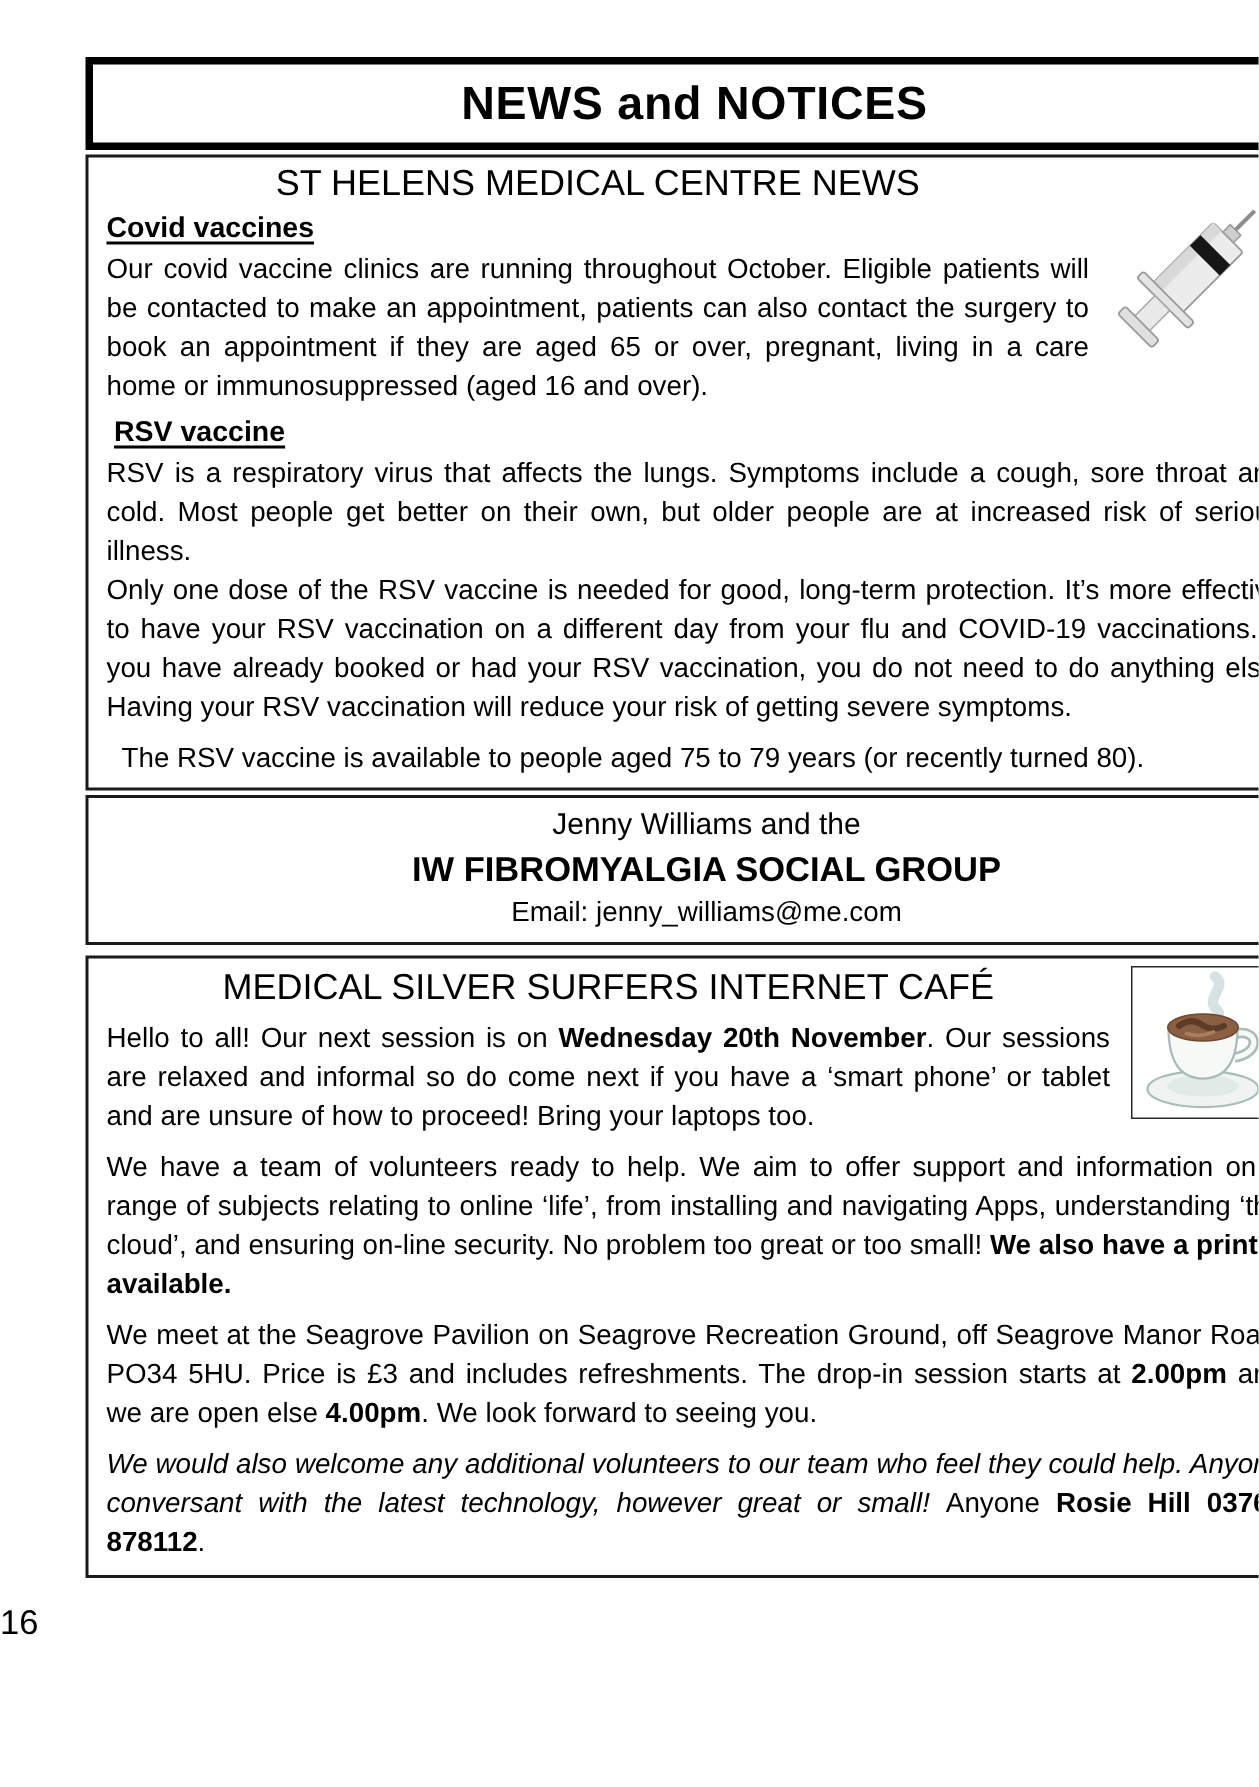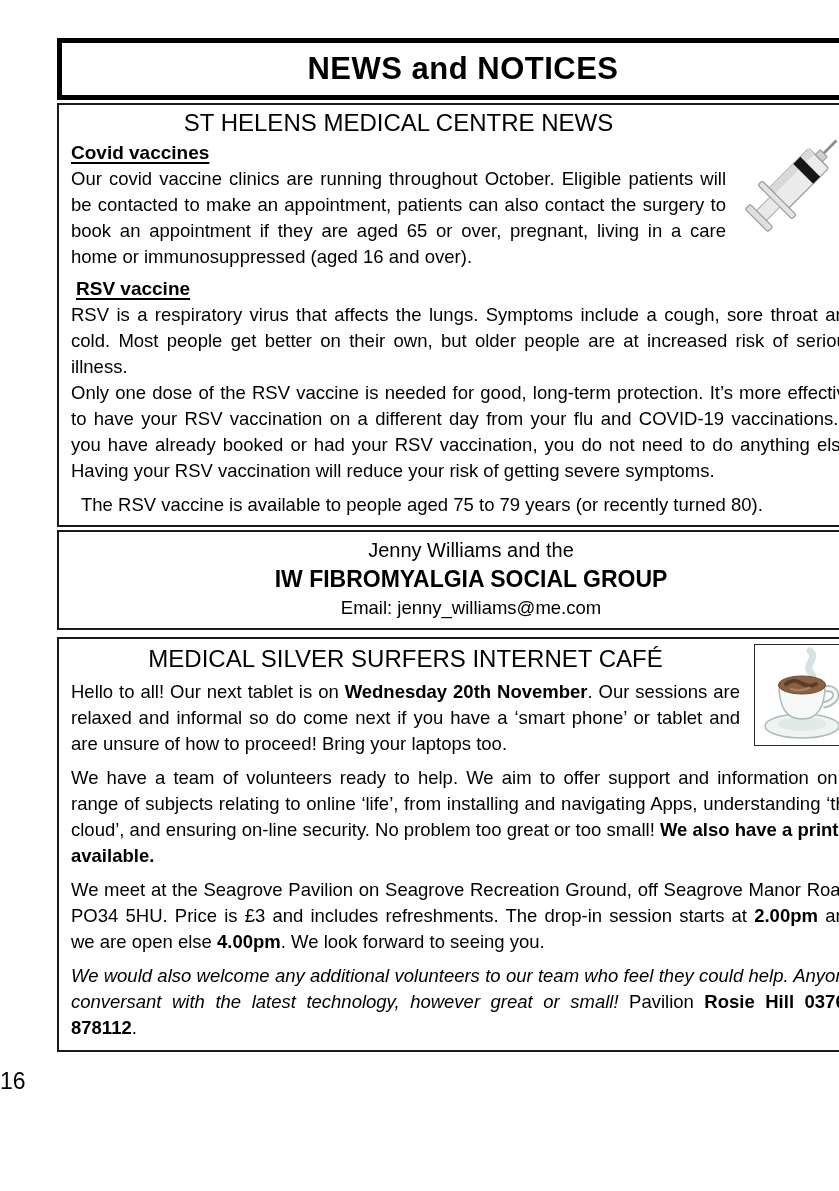--- a/index.html
+++ b/index.html
@@ -109,22 +109,22 @@
           <ellipse cx="47" cy="79" rx="24" ry="7" fill="#e0eae7"></ellipse>
           <path d="M69 44 C84 41 86 57 68 60" fill="none" stroke="#a8bcba" stroke-width="7"></path>
           <path d="M69 44 C84 41 86 57 68 60" fill="none" stroke="#f7f9f7" stroke-width="3.5"></path>
           <path d="M24 40 C24 62 31 74 47 74 C63 74 70 62 70 40 Z" fill="#f7f9f7" stroke="#a8bcba" stroke-width="1.5"></path>
           <ellipse cx="47" cy="40" rx="23.5" ry="9" fill="#8a5f42" stroke="#6e4832" stroke-width="1"></ellipse>
           <path d="M31 39 q8 -6 15 -1 t15 1" fill="none" stroke="#5d3b27" stroke-width="4" stroke-linecap="round"></path>
           <path d="M36 44 q9 3 18 -1" fill="none" stroke="#a87e5c" stroke-width="2.5" stroke-linecap="round"></path>
         </svg>
       </div>
       <h2 class="section-title">MEDICAL SILVER SURFERS INTERNET CAFÉ</h2>
-      <p class="body"><span>Hello to all! Our next tablet is on </span><span class="b">Wednesday 20th November</span><span>. Our sessions are relaxed and informal so do come next if you have a ‘smart phone’ or tablet and are unsure of how to proceed! Bring your laptops too.</span></p>
+      <p class="body"><span>Hello to all! Our next session is on </span><span class="b">Wednesday 20th November</span><span>. Our sessions are relaxed and informal so do come next if you have a ‘smart phone’ or tablet and are unsure of how to proceed! Bring your laptops too.</span></p>
       <p class="body mt"><span>We have a team of volunteers ready to help. We aim to offer support and information on a range of subjects relating to online ‘life’, from installing and navigating Apps, understanding ‘the cloud’, and ensuring on-line security. No problem too great or too small! </span><span class="b">We also have a printer available.</span></p>
       <p class="body mt"><span>We meet at the Seagrove Pavilion on Seagrove Recreation Ground, off Seagrove Manor Road, PO34 5HU. Price is £3 and includes refreshments. The drop-in session starts at </span><span class="b">2.00pm</span><span> and we are open else </span><span class="b">4.00pm</span><span>. We look forward to seeing you.</span></p>
-      <p class="body mt"><span class="i">We would also welcome any additional volunteers to our team who feel they could help. Anyone conversant with the latest technology, however great or small! </span><span>Pavilion </span><span class="b">Rosie Hill 03761 878112</span><span>.</span></p>
+      <p class="body mt"><span class="i">We would also welcome any additional volunteers to our team who feel they could help. Anyone conversant with the latest technology, however great or small! </span><span>Anyone </span><span class="b">Rosie Hill 03761 878112</span><span>.</span></p>
     </section>
 
   </div>
 
   <div class="page-number">16</div>
 </div>
 
 </body></html>

